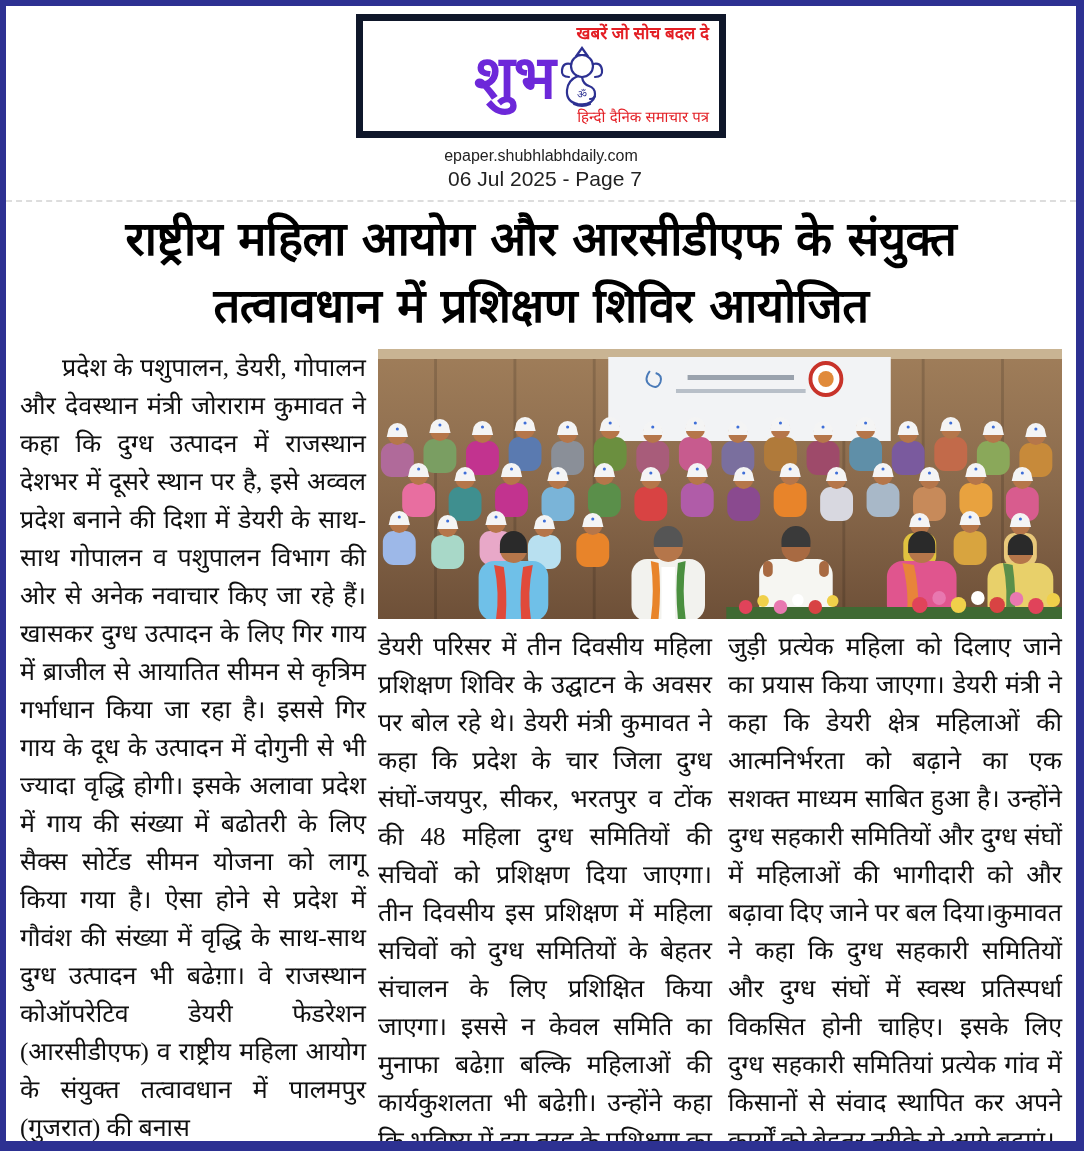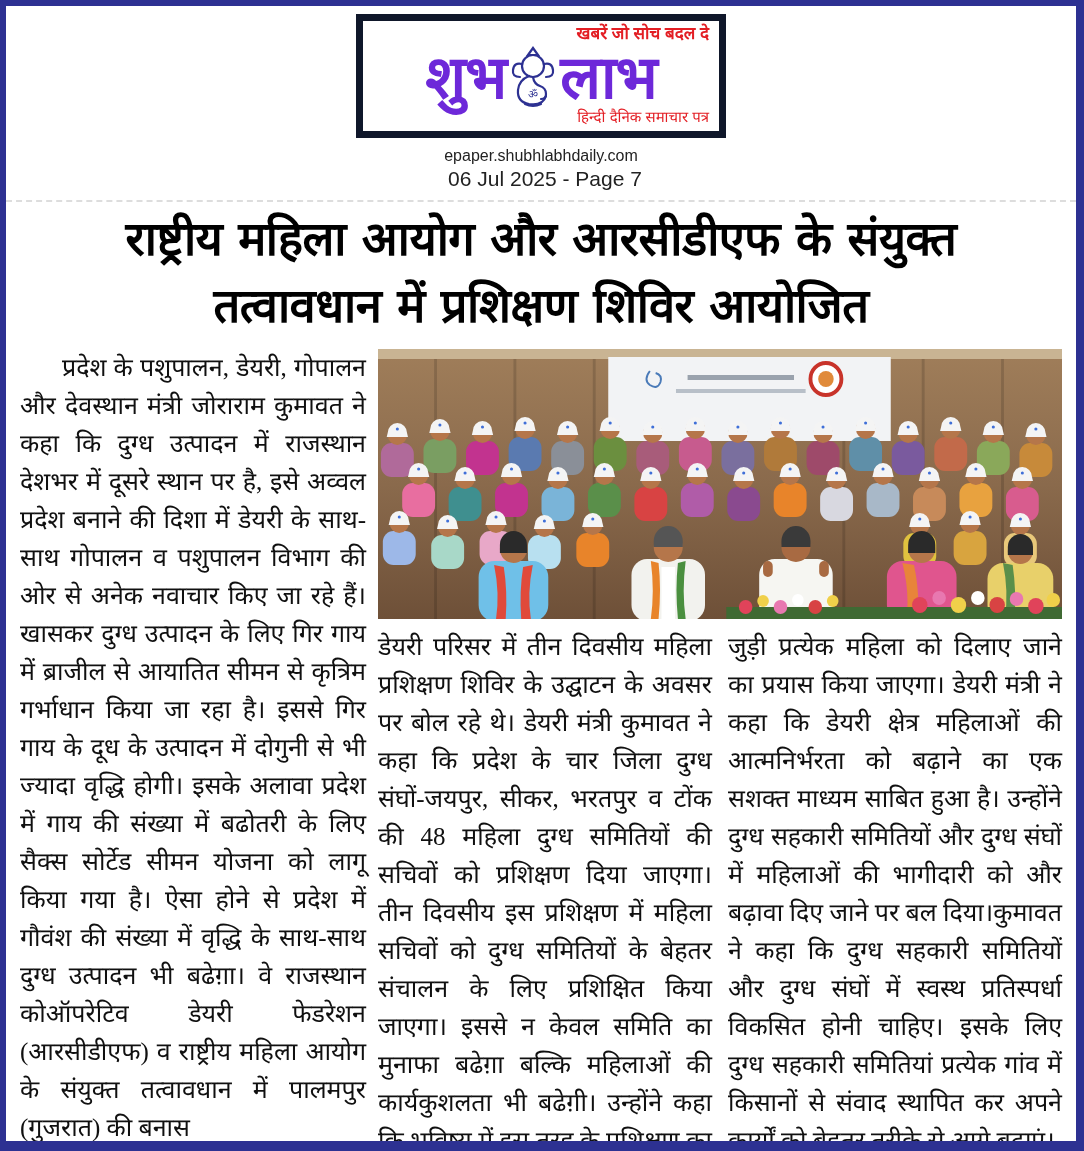--- a/index.html
+++ b/index.html
@@ -75,21 +75,20 @@
           <path d="M28 6 L23 13 L33 13 Z"></path>
           <circle cx="28" cy="24" r="11"></circle>
           <path d="M17 22 q-8 -2 -9 6 q-1 7 7 7"></path>
           <path d="M39 22 q8 -2 9 6 q1 7 -7 7"></path>
           <path d="M28 35 q1 7 7 9 q6 2 6 8 q0 5 -5 5"></path>
           <path d="M24 34 q-10 4 -11 14 q-1 12 11 14 q14 2 17 -8"></path>
           <path d="M20 62 q8 4 16 0"></path>
         </g>
         <text x="28" y="56" text-anchor="middle" font-size="11" fill="#2d3192" font-family="'DejaVu Sans',sans-serif">ॐ</text>
       </svg>
-      <span class="logo-word">लाभ</span>
     </div>
     <div class="subtitle">हिन्दी दैनिक समाचार पत्र</div>
   </div>
 
   <div class="meta">
     <div class="url">epaper.shubhlabhdaily.com</div>
     <div class="datepage">06 Jul 2025 - Page 7</div>
   </div>
 
   <hr class="sep">

